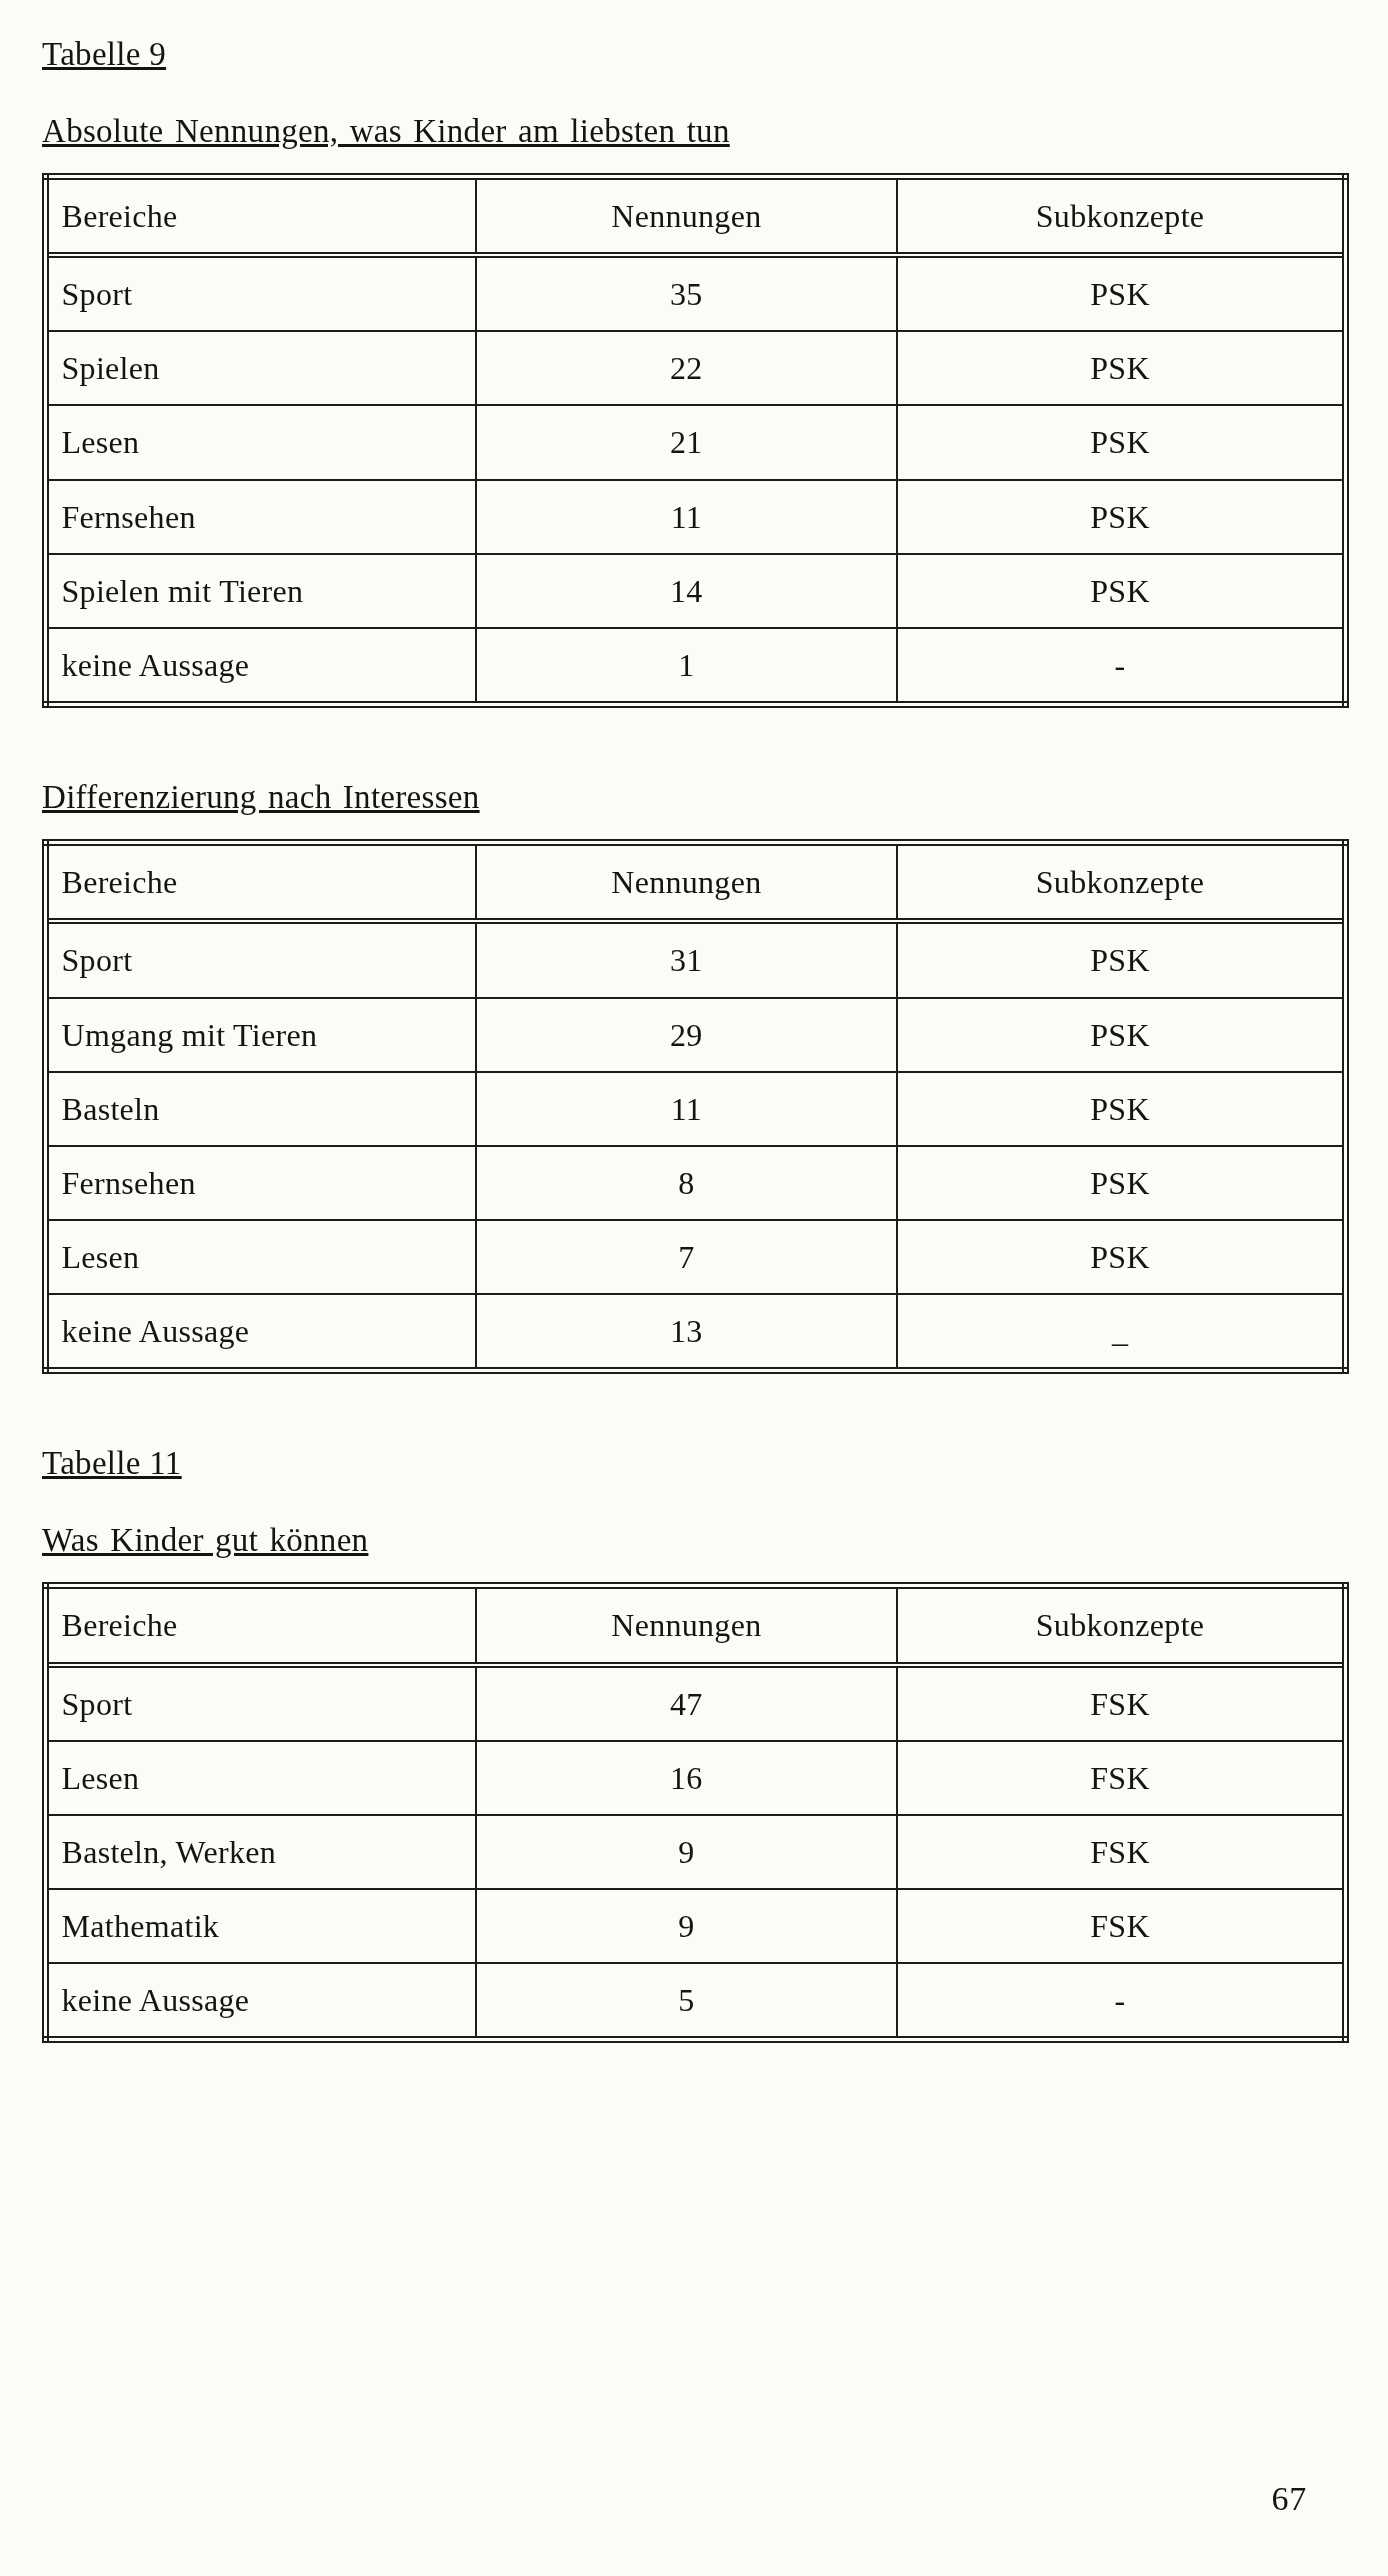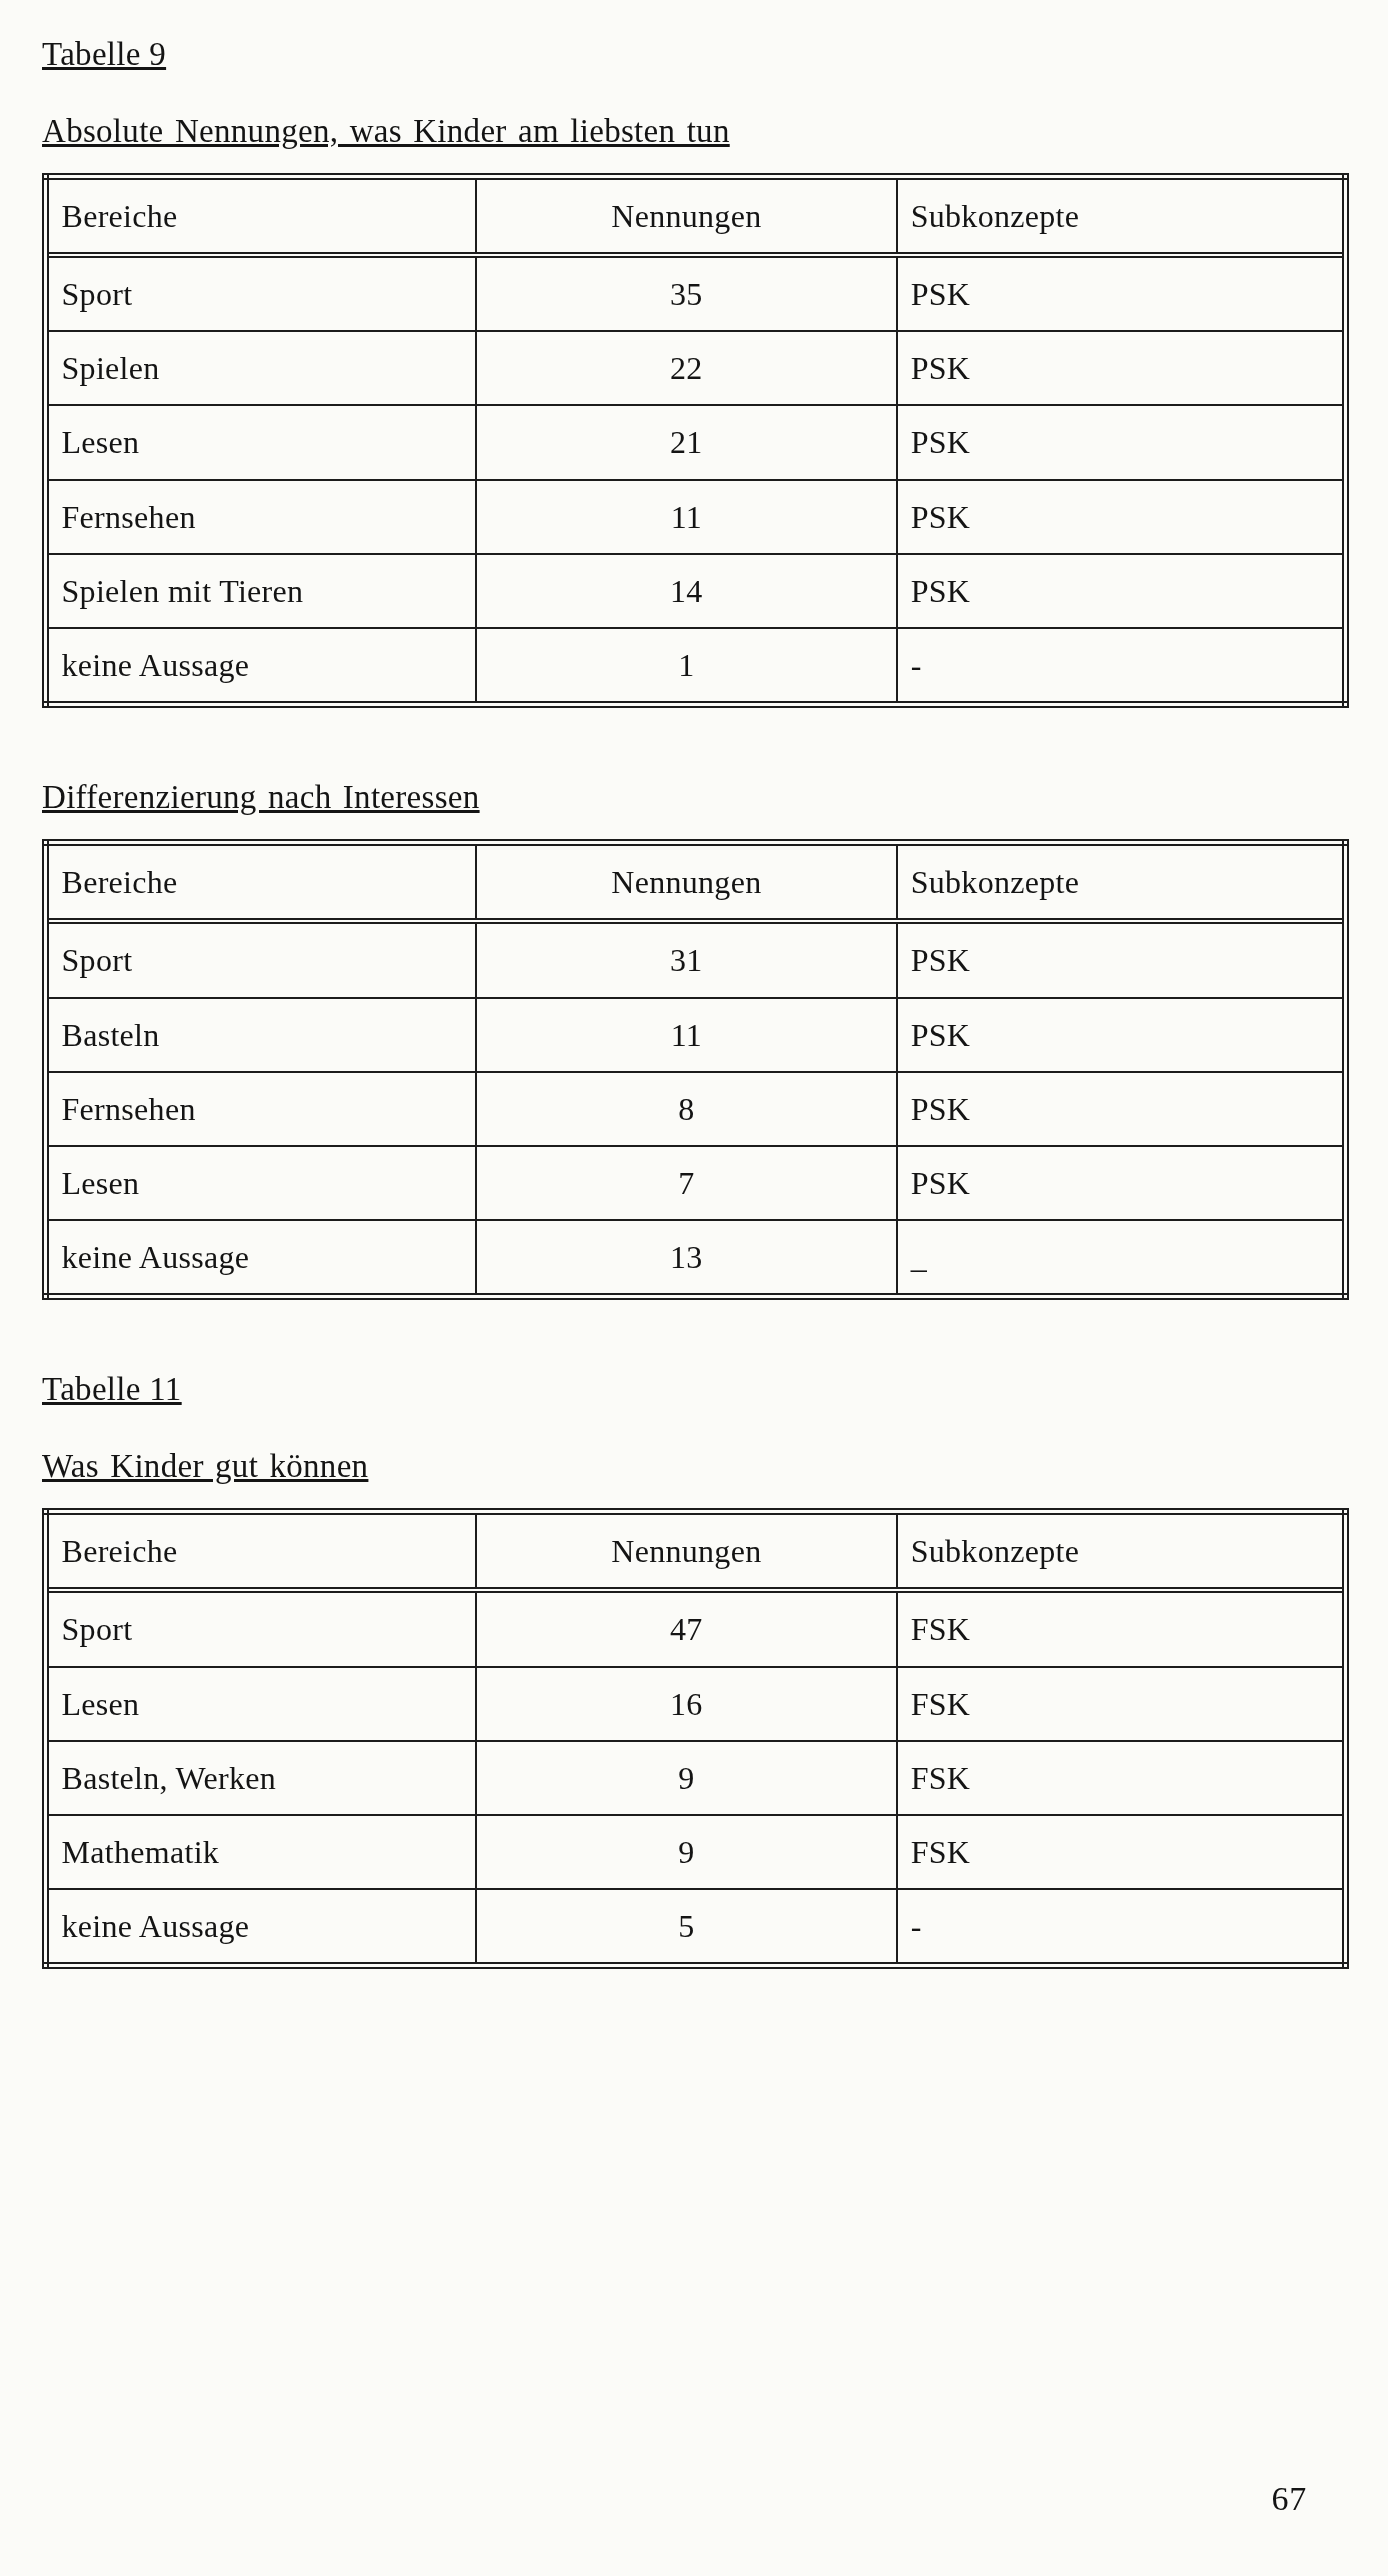--- a/index.html
+++ b/index.html
@@ -49,21 +49,21 @@
     font-weight: 400;
     line-height: 1.1;
     padding: 19px 12.5px 18px 12.5px;
     letter-spacing: 0.3px;
   }
   table.scan-table thead th {
     border-bottom: 6.2px double #1c1c1c;
   }
   .col-bereiche  { width: 33%; text-align: left; }
   .col-nennungen { width: 32.5%; text-align: center; margin-top: 16px; }
-  .col-subkonzepte { width: 34.5%; text-align: left; margin-top: 33px; }
+  .col-subkonzepte { width: 34.5%; text-align: center; margin-top: 33px; }
   th.col-bereiche { padding-left: 39px; }
   td.col-bereiche { padding-left: 28px; }
 
   .page-number {
     position: absolute;
     top: 2480px;
     right: 82px;
     font-size: 34px;
     letter-spacing: 0.7px;
   }
@@ -129,20 +129,25 @@
           <th class="col-subkonzepte">Subkonzepte</th>
         </tr>
       </thead>
       <tbody>
         <tr>
           <td class="col-bereiche">Sport</td>
           <td class="col-nennungen">31</td>
           <td class="col-subkonzepte">PSK</td>
         </tr>
         <tr>
+          <td class="col-bereiche">Umgang mit Tieren</td>
+          <td class="col-nennungen">29</td>
+          <td class="col-subkonzepte">PSK</td>
+        </tr>
+        <tr>
           <td class="col-bereiche">Basteln</td>
           <td class="col-nennungen">11</td>
           <td class="col-subkonzepte">PSK</td>
         </tr>
         <tr>
           <td class="col-bereiche">Fernsehen</td>
           <td class="col-nennungen">8</td>
           <td class="col-subkonzepte">PSK</td>
         </tr>
         <tr>

